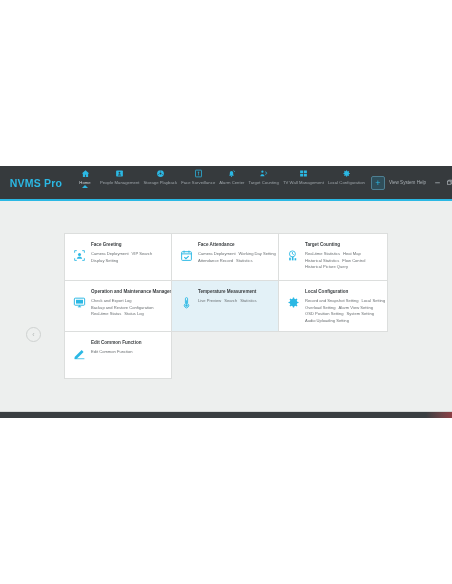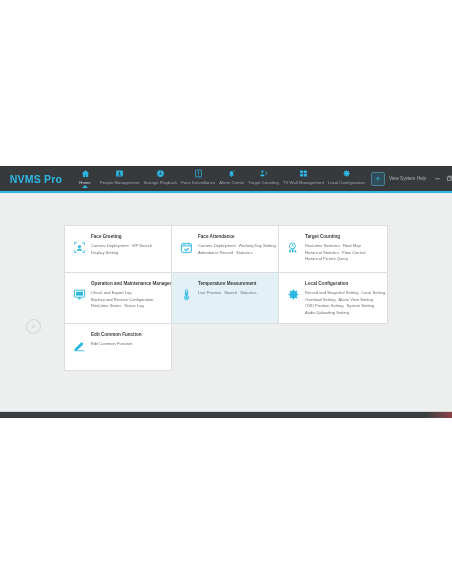--- a/index.html
+++ b/index.html
@@ -23,21 +23,21 @@
     width: 452px;
     height: 246px;
     background: #eceeed;
     display: flex;
     flex-direction: column;
   }
 
   
   #title-bar {
     position: relative;
-    height: 25px;
+    height: 33px;
     background: #363a3d;
     display: flex;
     align-items: stretch;
     flex: 0 0 auto;
   }
   #brand {
     width: 72px;
     display: flex;
     align-items: center;
     justify-content: center;

